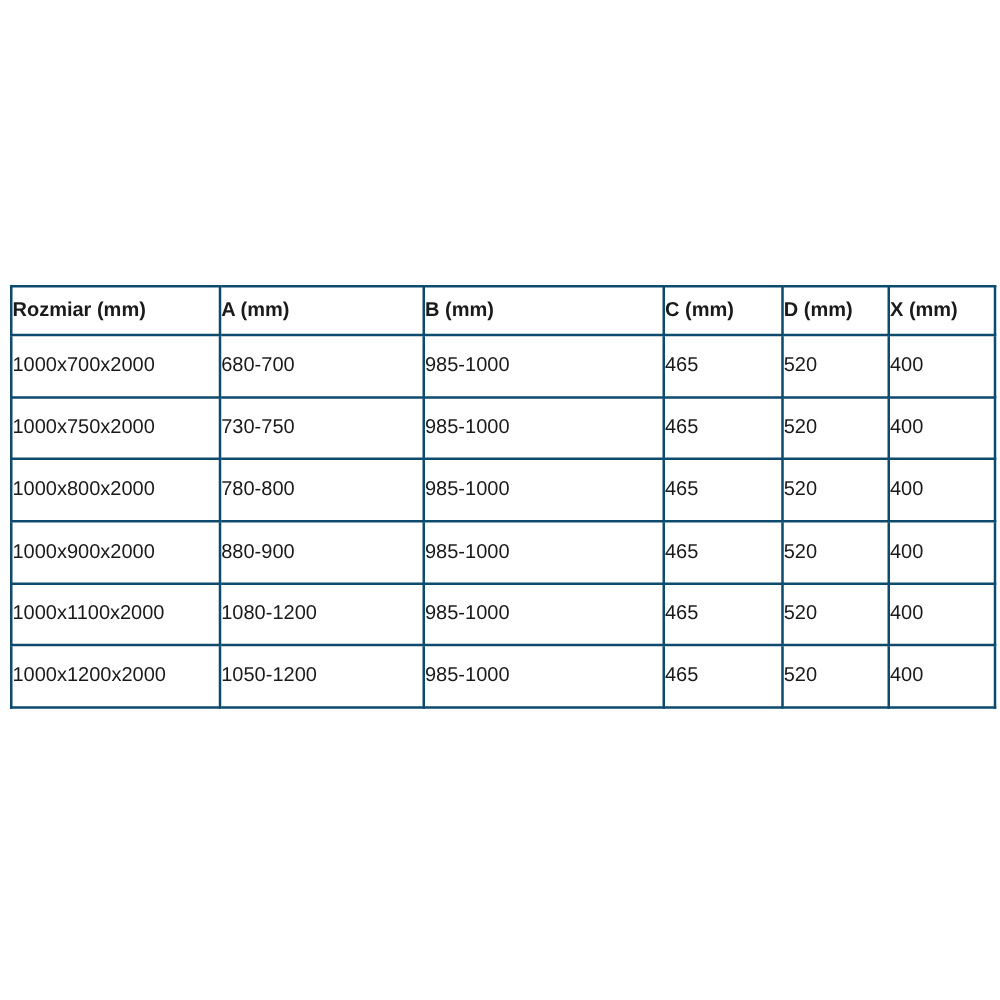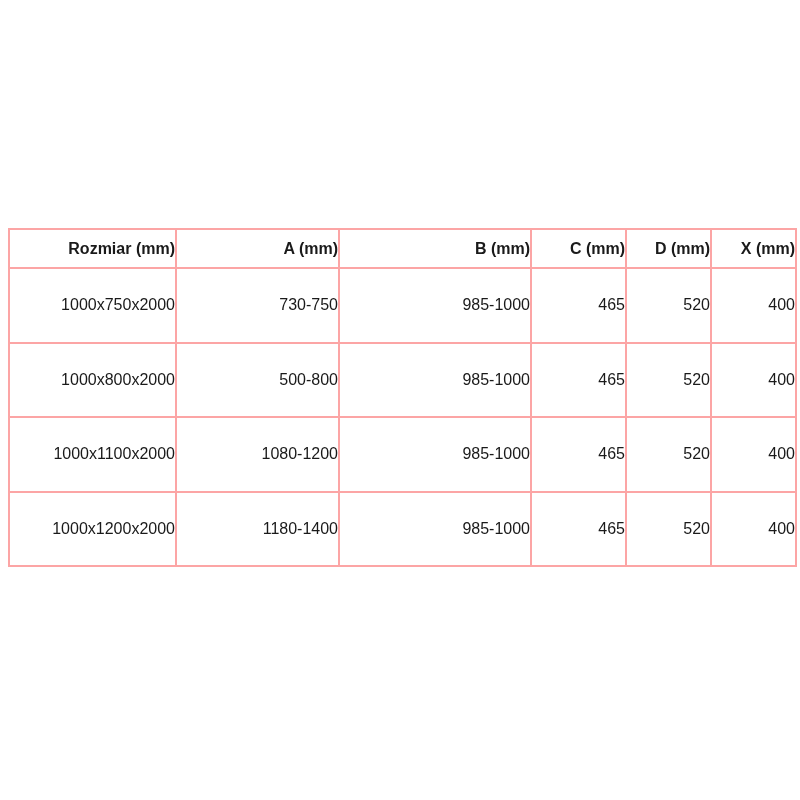--- a/index.html
+++ b/index.html
@@ -20,22 +20,22 @@
     left: 8px;
     top: 228px;
     width: 787px;
     height: 339px;
     border-collapse: collapse;
     table-layout: fixed;
     color: #1a1a1a;
   }
   table.dims th,
   table.dims td {
-    border: 2px solid #fca5a5;
-    text-align: right;
+    border: 2px solid #0c4a6e;
+    text-align: left;
     vertical-align: middle;
     padding: 0;
     font-size: 16px;
     line-height: 1;
     white-space: nowrap;
     overflow: hidden;
   }
   table.dims th {
     font-weight: bold;
   }
@@ -61,46 +61,62 @@
         <th>Rozmiar (mm)</th>
         <th>A (mm)</th>
         <th>B (mm)</th>
         <th>C (mm)</th>
         <th>D (mm)</th>
         <th>X (mm)</th>
       </tr>
     </thead>
     <tbody>
         <tr>
+          <td>1000x700x2000</td>
+          <td>680-700</td>
+          <td>985-1000</td>
+          <td>465</td>
+          <td>520</td>
+          <td>400</td>
+        </tr>
+        <tr>
           <td>1000x750x2000</td>
           <td>730-750</td>
           <td>985-1000</td>
           <td>465</td>
           <td>520</td>
           <td>400</td>
         </tr>
         <tr>
           <td>1000x800x2000</td>
-          <td>500-800</td>
+          <td>780-800</td>
+          <td>985-1000</td>
+          <td>465</td>
+          <td>520</td>
+          <td>400</td>
+        </tr>
+        <tr>
+          <td>1000x900x2000</td>
+          <td>880-900</td>
           <td>985-1000</td>
           <td>465</td>
           <td>520</td>
           <td>400</td>
         </tr>
         <tr>
           <td>1000x1100x2000</td>
           <td>1080-1200</td>
           <td>985-1000</td>
           <td>465</td>
           <td>520</td>
           <td>400</td>
         </tr>
         <tr>
           <td>1000x1200x2000</td>
-          <td>1180-1400</td>
+          <td>1050-1200</td>
           <td>985-1000</td>
           <td>465</td>
           <td>520</td>
           <td>400</td>
         </tr>
       </tbody>
   </table>
 </div>
 
 </body></html>

